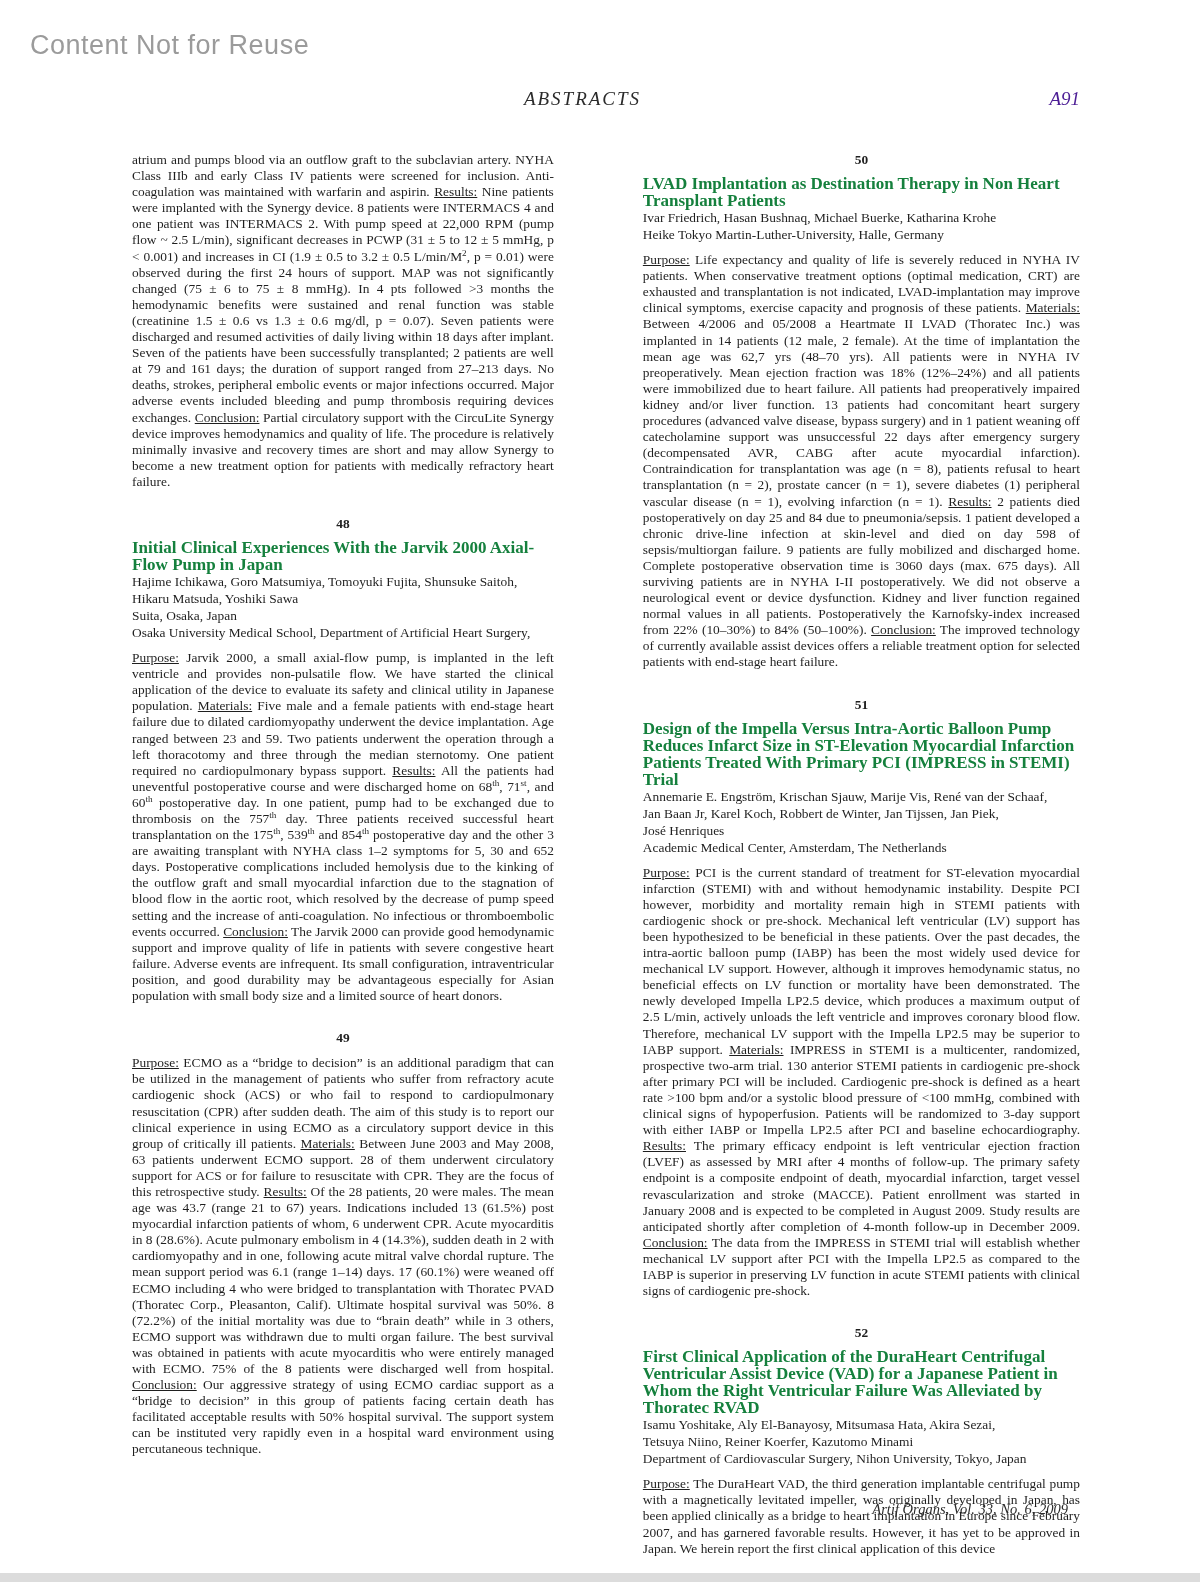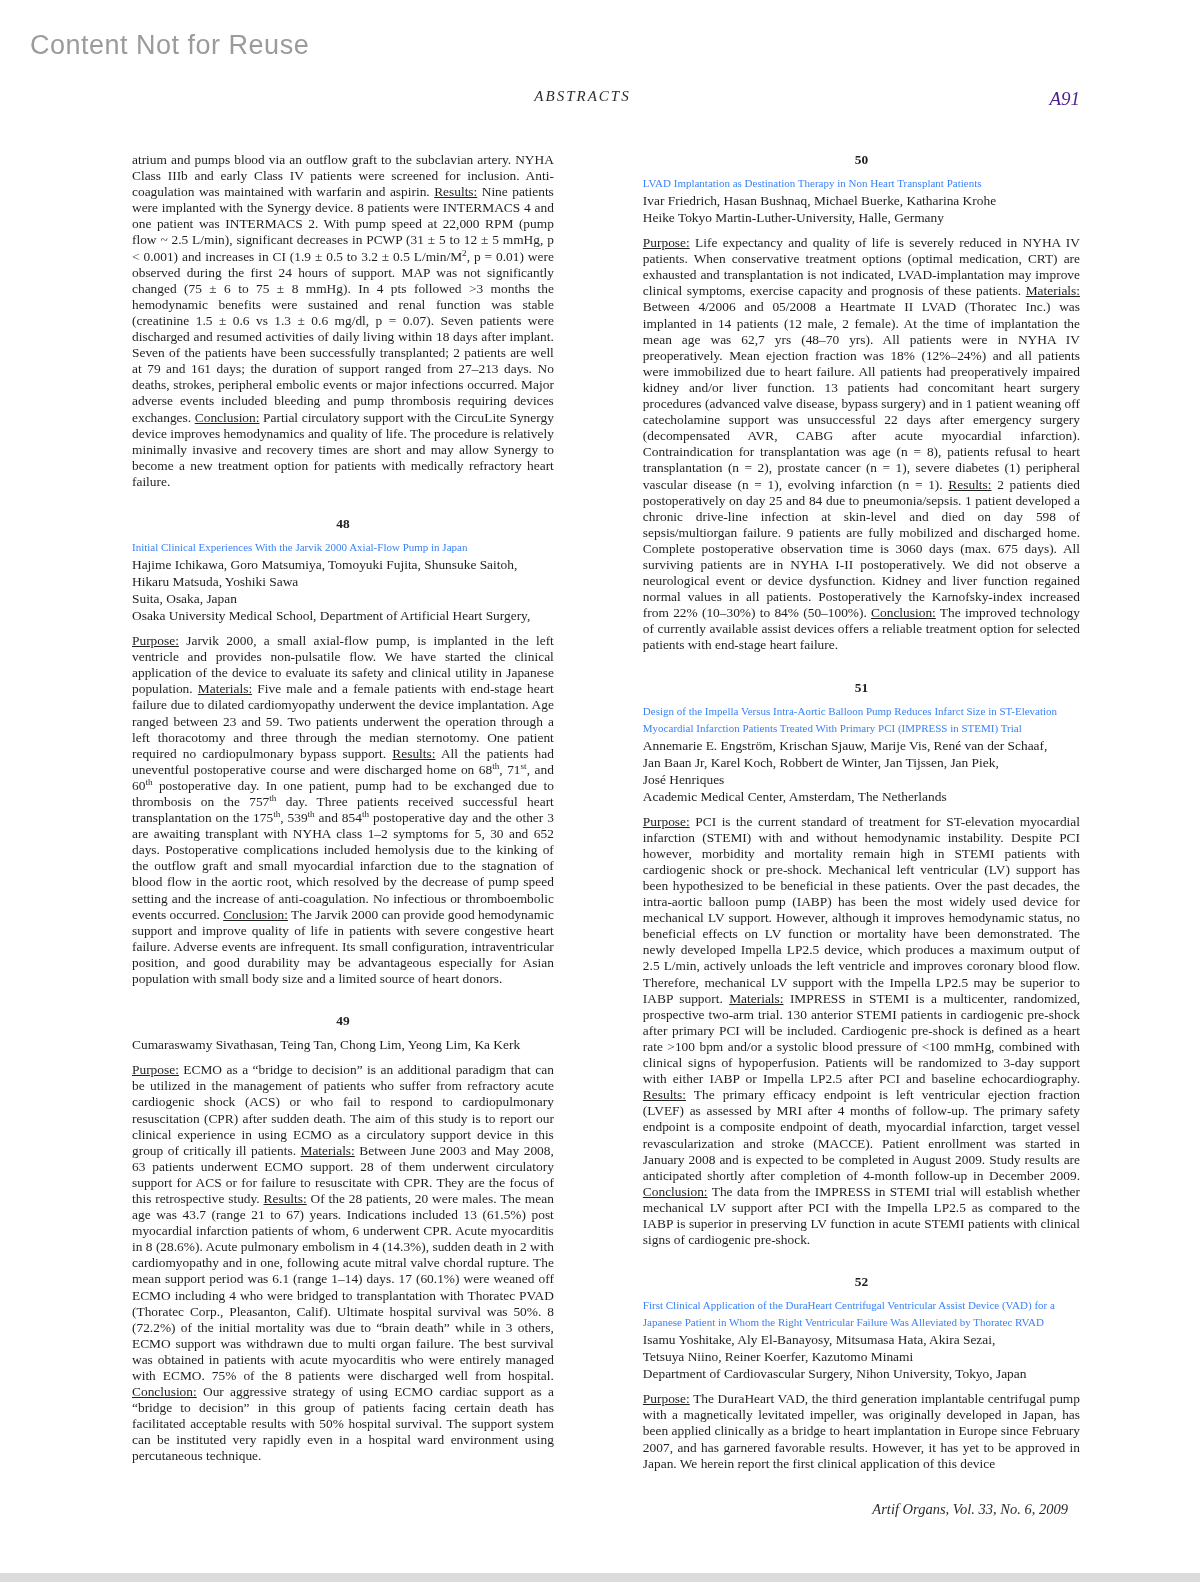--- a/index.html
+++ b/index.html
@@ -12,42 +12,42 @@
   .watermark {
     position: absolute; left: 30px; top: 30px;
     font-family: "Liberation Sans", sans-serif;
     font-size: 27px; color: #9b9b9b; letter-spacing: 0.5px;
   }
   .running-head {
     position: absolute; left: 85px; top: 88px; width: 995px; height: 26px;
   }
   .running-title {
     position: absolute; left: 0; right: 0; text-align: center;
-    font-style: italic; font-size: 15px; letter-spacing: 2px; color: #2b2b2b;
+    font-style: italic; font-size: 19px; letter-spacing: 2px; color: #2b2b2b;
   }
   .page-number {
     position: absolute; right: 0; top: 0;
     font-style: italic; font-size: 19px; color: #4c1d95;
   }
   .columns {
     position: absolute; left: 85px; top: 152px; width: 995px;
     display: flex; gap: 42px;
   }
   .col { font-size: 13.4px; line-height: 16.1px; margin-left: 47px; }
   .col-left  { width: 468px; }
   .col-right { width: 485px; }
   .abstract { margin: 0; }
   .abs-number {
     text-align: center; font-weight: bold; font-size: 13.4px;
     margin: 26px 0 7px 0;
   }
   .col .abstract:first-child .abs-number { margin-top: 0; }
   .abs-title {
-    font-weight: normal; font-size: 11px; line-height: 17px;
-    margin: 0; color: #3b82f6;
+    font-weight: bold; font-size: 17px; line-height: 17px;
+    margin: 0; color: #15803d;
   }
   .abs-meta { line-height: 17px; }
   .abs-meta div { display: block; }
   .abs-body {
     margin: 9px 0 0 0; text-align: justify;
   }
   .abs-body u { text-decoration: underline; }
   .abs-body sup { font-size: 0.68em; line-height: 0; vertical-align: super; }
   .footer {
     position: absolute; top: 1501px; right: 132px;
@@ -86,21 +86,20 @@
             <div>Hikaru Matsuda, Yoshiki Sawa</div>
             <div>Suita, Osaka, Japan</div>
             <div>Osaka University Medical School, Department of Artificial Heart Surgery,</div>
           </div>
         <p class="abs-body"><u>Purpose:</u><span> Jarvik 2000, a small axial-flow pump, is implanted in the left ventricle and provides non-pulsatile flow. We have started the clinical application of the device to evaluate its safety and clinical utility in Japanese population. </span><u>Materials:</u><span> Five male and a female patients with end-stage heart failure due to dilated cardiomyopathy underwent the device implantation. Age ranged between 23 and 59. Two patients underwent the operation through a left thoracotomy and three through the median sternotomy. One patient required no cardiopulmonary bypass support. </span><u>Results:</u><span> All the patients had uneventful postoperative course and were discharged home on 68</span><sup>th</sup><span>, 71</span><sup>st</sup><span>, and 60</span><sup>th</sup><span> postoperative day. In one patient, pump had to be exchanged due to thrombosis on the 757</span><sup>th</sup><span> day. Three patients received successful heart transplantation on the 175</span><sup>th</sup><span>, 539</span><sup>th</sup><span> and 854</span><sup>th</sup><span> postoperative day and the other 3 are awaiting transplant with NYHA class 1–2 symptoms for 5, 30 and 652 days. Postoperative complications included hemolysis due to the kinking of the outflow graft and small myocardial infarction due to the stagnation of blood flow in the aortic root, which resolved by the decrease of pump speed setting and the increase of anti-coagulation. No infectious or thromboembolic events occurred. </span><u>Conclusion:</u><span> The Jarvik 2000 can provide good hemodynamic support and improve quality of life in patients with severe congestive heart failure. Adverse events are infrequent. Its small configuration, intraventricular position, and good durability may be advantageous especially for Asian population with small body size and a limited source of heart donors.</span></p>
       </section>
 
       <section class="abstract">
         <div class="abs-number">49</div>
         <div class="abs-meta">
-            <div>Cumaraswamy Sivathasan, Teing Tan, Chong Lim, Yeong Lim, Ka Kerk</div>
           </div>
         <p class="abs-body"><u>Purpose:</u><span> ECMO as a “bridge to decision” is an additional paradigm that can be utilized in the management of patients who suffer from refractory acute cardiogenic shock (ACS) or who fail to respond to cardiopulmonary resuscitation (CPR) after sudden death. The aim of this study is to report our clinical experience in using ECMO as a circulatory support device in this group of critically ill patients. </span><u>Materials:</u><span> Between June 2003 and May 2008, 63 patients underwent ECMO support. 28 of them underwent circulatory support for ACS or for failure to resuscitate with CPR. They are the focus of this retrospective study. </span><u>Results:</u><span> Of the 28 patients, 20 were males. The mean age was 43.7 (range 21 to 67) years. Indications included 13 (61.5%) post myocardial infarction patients of whom, 6 underwent CPR. Acute myocarditis in 8 (28.6%). Acute pulmonary embolism in 4 (14.3%), sudden death in 2 with cardiomyopathy and in one, following acute mitral valve chordal rupture. The mean support period was 6.1 (range 1–14) days. 17 (60.1%) were weaned off ECMO including 4 who were bridged to transplantation with Thoratec PVAD (Thoratec Corp., Pleasanton, Calif). Ultimate hospital survival was 50%. 8 (72.2%) of the initial mortality was due to “brain death” while in 3 others, ECMO support was withdrawn due to multi organ failure. The best survival was obtained in patients with acute myocarditis who were entirely managed with ECMO. 75% of the 8 patients were discharged well from hospital. </span><u>Conclusion:</u><span> Our aggressive strategy of using ECMO cardiac support as a “bridge to decision” in this group of patients facing certain death has facilitated acceptable results with 50% hospital survival. The support system can be instituted very rapidly even in a hospital ward environment using percutaneous technique.</span></p>
       </section>
 
     </div>
 
     <div class="col col-right">
 
       <section class="abstract">
         <div class="abs-number">50</div>

